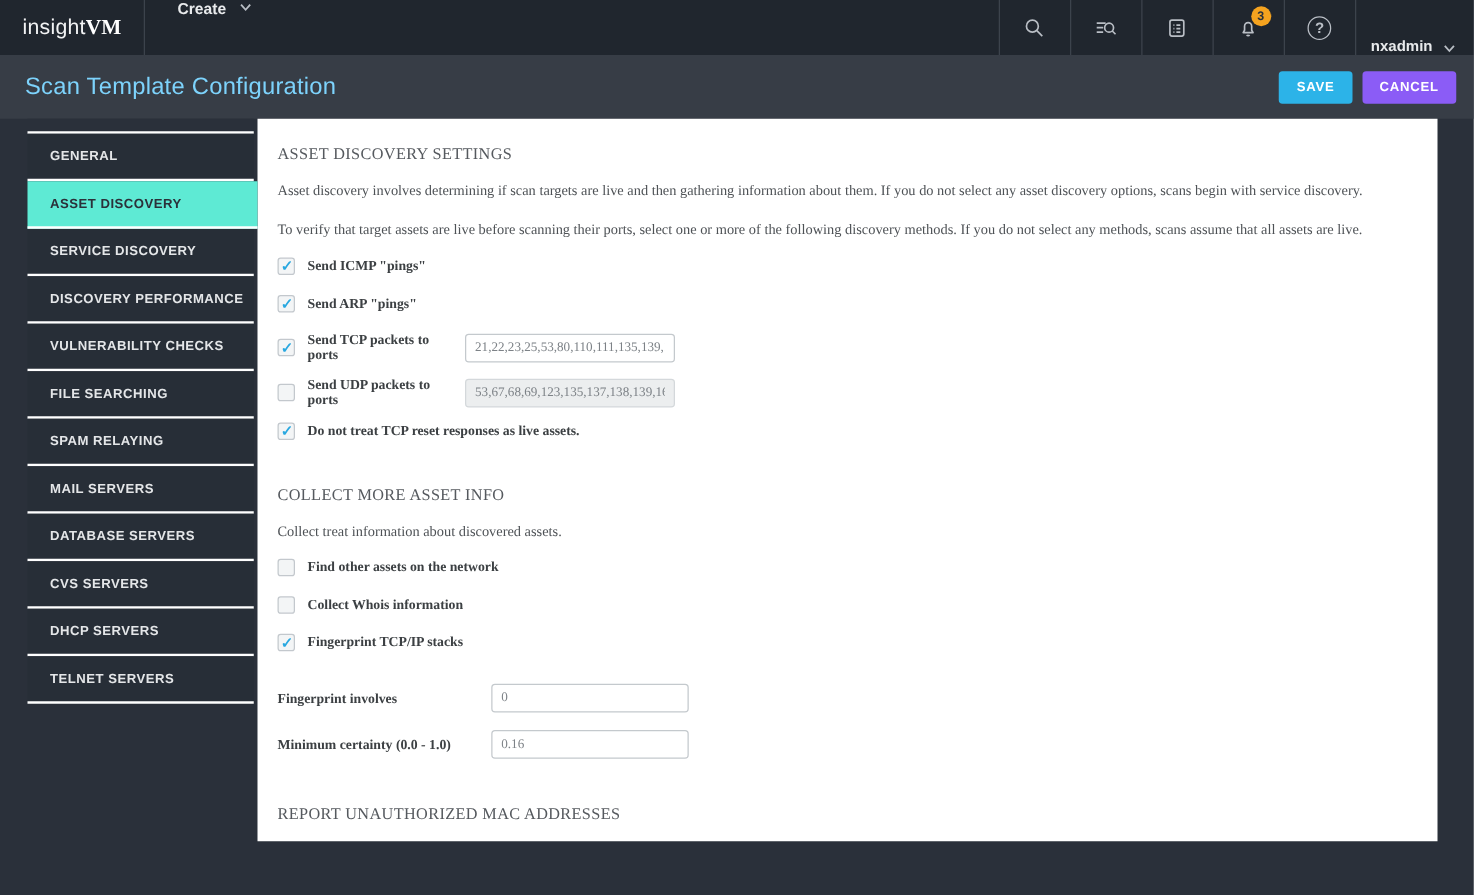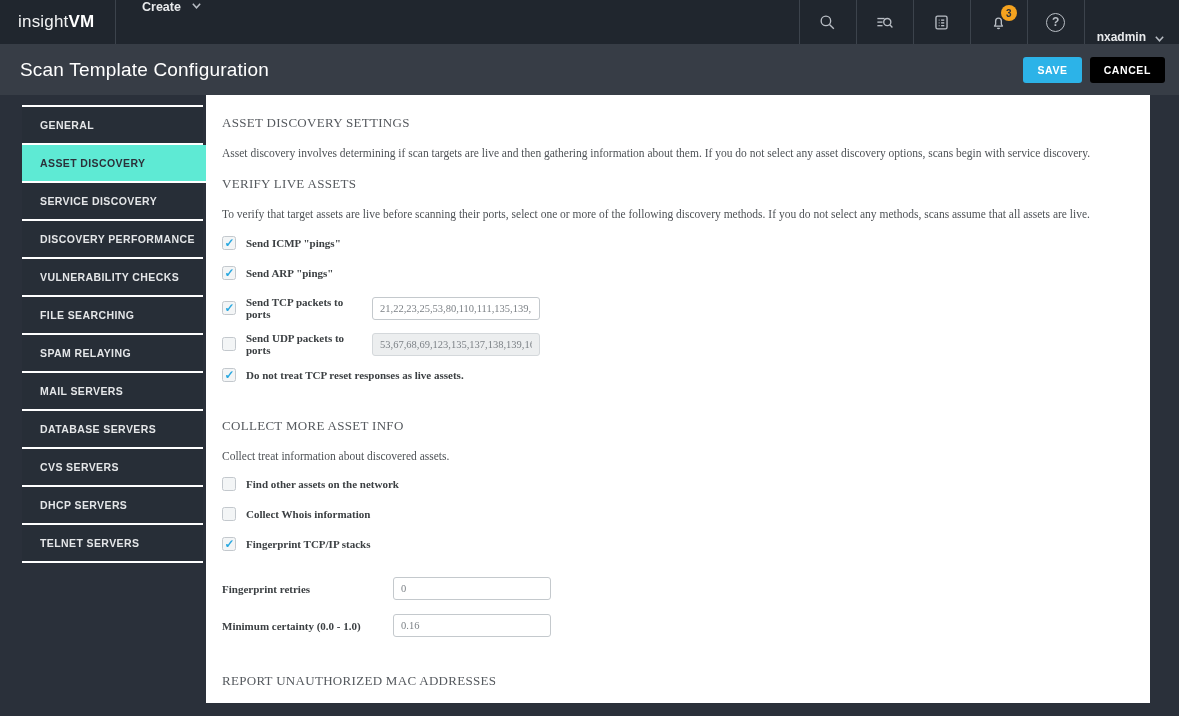--- a/index.html
+++ b/index.html
@@ -3,44 +3,44 @@
 <meta charset="utf-8">
 <style>
   * { margin:0; padding:0; box-sizing:border-box; }
   html,body { width:1179px; height:716px; overflow:hidden; }
   body { font-family:"Liberation Sans","DejaVu Sans",sans-serif; background:#2a303a; }
 
   
   .nav { height:44px; background:#20262e; display:flex; align-items:stretch; color:#e8eaec; }
   .nav-logo { width:115px; display:flex; align-items:center; padding-left:18px; font-size:17px; letter-spacing:.2px; }
   .nav-logo .lite { font-weight:300; color:#f2f3f4; }
-  .nav-logo .bold { font-weight:700; color:#ffffff; }
+  .nav-logo .bold { font-weight:700; color:#ffffff;font-family:Liberation Serif, serif; }
   .nav-create { border-left:1px solid #3c434c; display:flex; gap:10px;
                 padding:0 26px 0 26px; cursor:pointer; }
   .nav-create span { font-size:12.5px; font-weight:700; color:#e8eaec; }
   .nav-spacer { flex:1; }
   .nav-cell { width:57px; border-left:1px solid #3c434c; display:flex; align-items:center; justify-content:center;
               position:relative; cursor:pointer; color:#b9bec5; }
   .nav-cell svg { width:19px; height:19px; }
   .nav-user { border-left:1px solid #3c434c; display:flex; align-items:flex-end; gap:8px; padding:0 14px 0 12px; cursor:pointer; }
   .nav-user .uname { font-size:12px; font-weight:700; color:#e8eaec; }
   .chev { width:11px; height:11px; color:#b9bec5; }
   .badge { position:absolute; top:5px; right:10px; min-width:16px; height:16px; border-radius:50%;
            background:#f5a31f; color:#2b313a; font-size:10px; font-weight:700;
            display:flex; align-items:center; justify-content:center; }
   .help-circle { width:19px; height:19px; border:1.5px solid #b9bec5; border-radius:50%;
                  display:flex; align-items:center; justify-content:center; font-size:12px; font-weight:700; color:#b9bec5; }
 
   
   .titlebar { height:51px; background:#373d46; display:flex; align-items:center; padding:0 14px 0 20px; }
-  .page-title { color:#ffffff; font-size:19px; font-weight:400; letter-spacing:.2px; flex:1; }
+  .page-title { color:#7dd3fc; font-size:19px; font-weight:400; letter-spacing:.2px; flex:1; }
   .btn { border:none; border-radius:3px; font-family:inherit; font-size:10.5px; font-weight:700;
          letter-spacing:.6px; color:#ffffff; padding:7px 14px; cursor:pointer; }
   .btn-save { background:#2cb3e8; margin-right:8px; }
-  .btn-cancel { background:#000000; }
+  .btn-cancel { background:#8b5cf6; }
 
   
   .shell { height:621px; display:flex; align-items:flex-start; }
   .rail-left { width:22px; background:#1f242b; }
   .sidebar { width:181px; padding-top:10px; background:#2a303a; }
   .side-list { border-top:2px solid #ffffff; }
   .side-item { height:38px; background:#272e37; border-bottom:2px solid #ffffff;
                display:flex; align-items:center; padding-left:18px; cursor:pointer;
                font-size:10.5px; font-weight:700; letter-spacing:.4px; color:#e4e6e8; }
   .side-item.active { background:#5eead4; color:#2b313a; width:184px; position:relative; z-index:2; }
@@ -154,21 +154,20 @@
       <div class="side-item">TELNET SERVERS</div>
     </div>
   </nav>
 
   <div class="gap3"></div>
 
   <main class="panel">
     <h2 class="sec-h">ASSET DISCOVERY SETTINGS</h2>
     <p class="desc">Asset discovery involves determining if scan targets are live and then gathering information about them. If you do not select any asset discovery options, scans begin with service discovery.</p>
 
-    <h2 class="sec-h">VERIFY LIVE ASSETS</h2>
     <p class="desc">To verify that target assets are live before scanning their ports, select one or more of the following discovery methods. If you do not select any methods, scans assume that all assets are live.</p>
 
     <div class="cb-row">
       <span class="checkbox checked"></span>
       <span class="cb-label">Send ICMP "pings"</span>
     </div>
     <div class="cb-row">
       <span class="checkbox checked"></span>
       <span class="cb-label">Send ARP "pings"</span>
     </div>
@@ -201,21 +200,21 @@
       <span class="cb-label">Collect Whois information</span>
     </div>
     <div class="cb-row">
       <span class="checkbox checked"></span>
       <span class="cb-label">Fingerprint TCP/IP stacks</span>
     </div>
 
     <div class="spacer-md"></div>
 
     <div class="field-row">
-      <span class="field-label">Fingerprint retries</span>
+      <span class="field-label">Fingerprint involves</span>
       <input class="ti num" type="text" value="0" style="">
     </div>
     <div class="field-row">
       <span class="field-label">Minimum certainty (0.0 - 1.0)</span>
       <input class="ti num" type="text" value="0.16" style="">
     </div>
 
     <div class="spacer-lg"></div>
 
     <h2 class="sec-h">REPORT UNAUTHORIZED MAC ADDRESSES</h2>

